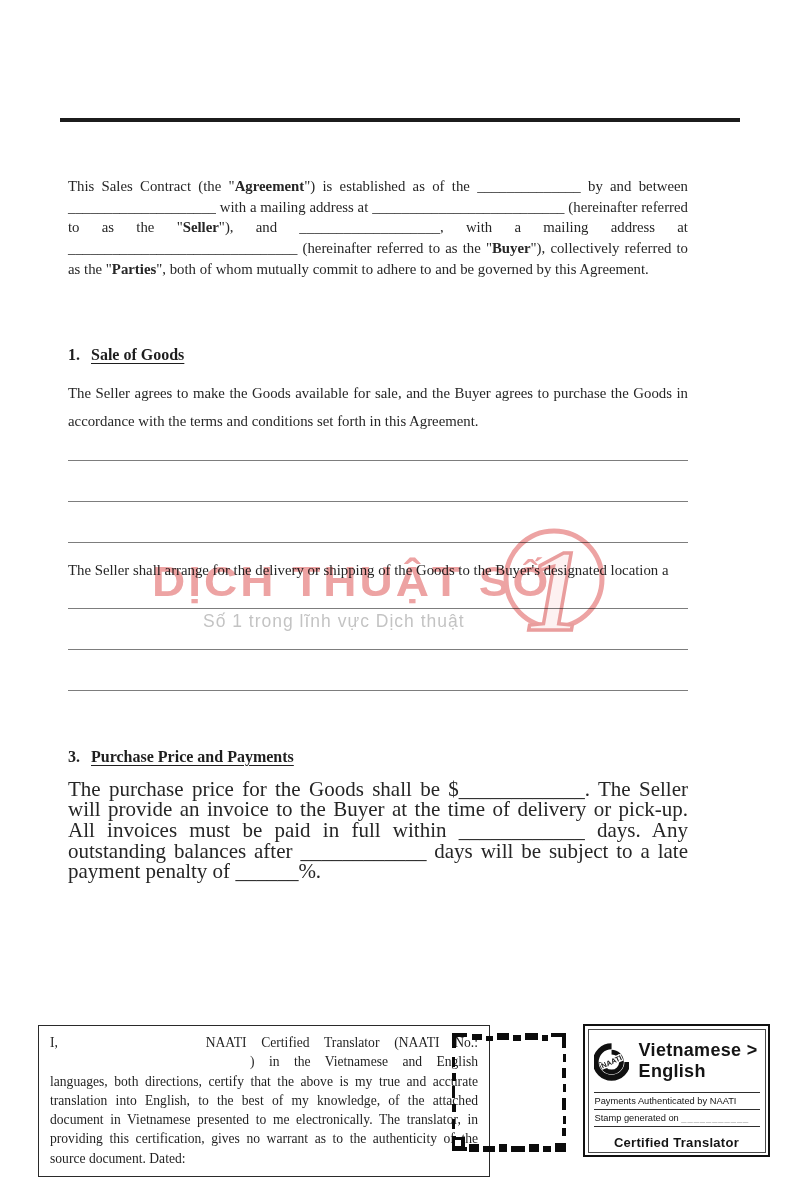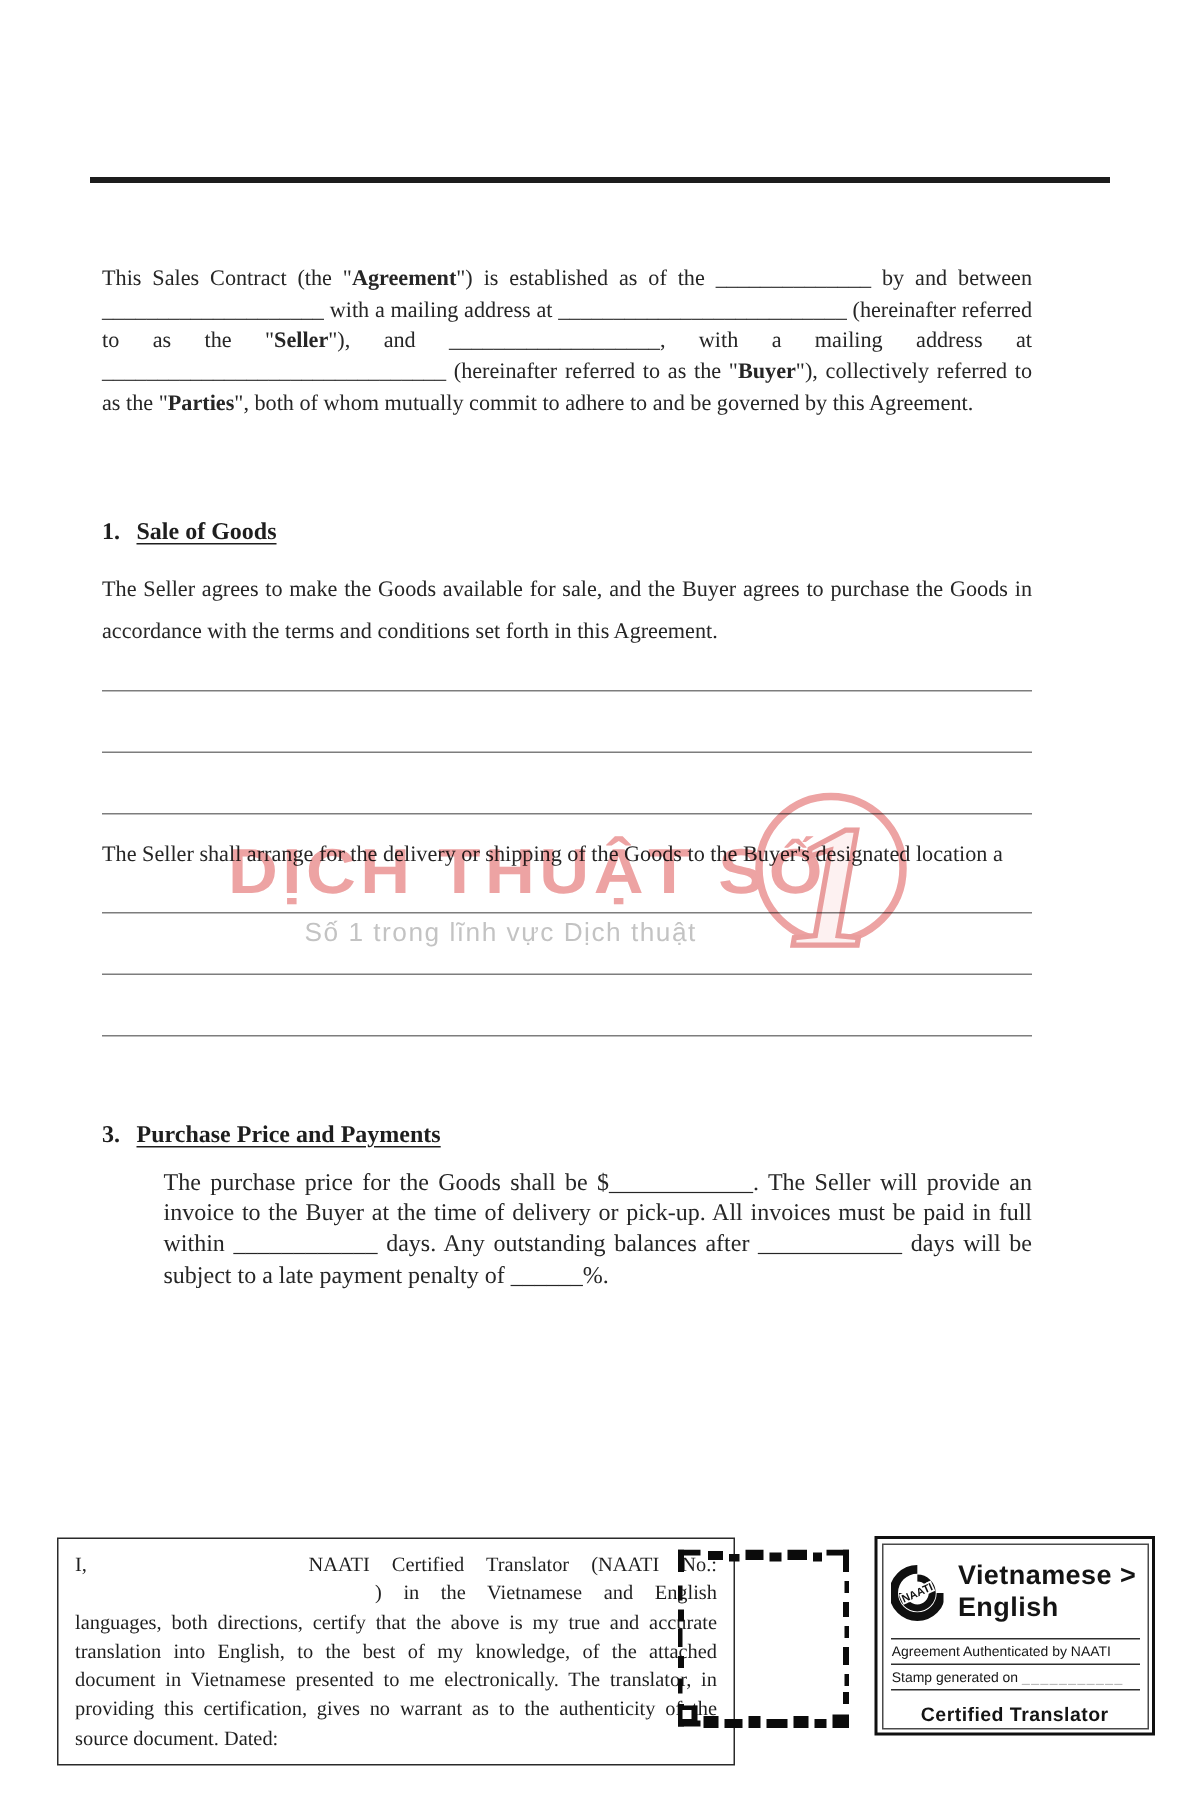--- a/index.html
+++ b/index.html
@@ -17,21 +17,21 @@
   .content { position:absolute; top:176px; left:68px; width:620px; }
   .intro-p { font-size:14.8px; line-height:20.7px; text-align:justify; }
   .sec-h { margin-top:0; font-size:16px; font-weight:bold; color:#1e1e1e; }
   .sec-h .sec-num { margin-right:11px; }
   .sec-h .sec-title { text-decoration:underline; text-underline-offset:3px; }
   .h-sec1 { margin-top:66px; }
   .h-sec2 { margin-top:55px; }
   .h-sec3 { margin-top:57px; }
   .body-spaced { margin-top:15px; font-size:14.8px; line-height:28.5px; text-align:justify; }
   .body-spaced2 { margin-top:12px; font-size:14.8px; line-height:31px; text-align:justify; }
-  .body-tight { margin-top:13px; font-size:16px; line-height:20.7px; text-align:justify;margin-left:41px; }
+  .body-tight { margin-top:13px; font-size:21px; line-height:20.7px; text-align:justify; }
   .rule { height:0; border-top:1.4px solid #7d7d7d; }
   .rules-1 .rule:first-child { margin-top:24px; }
   .rules-2 .rule:first-child { margin-top:22px; }
   .rule + .rule { margin-top:40px; }
   b { font-weight:bold; }
   
   .watermark { position:absolute; left:0; top:0; width:100%; height:100%; pointer-events:none; mix-blend-mode:multiply;border-radius:25px; }
   .wm-text {
     position:absolute; left:152px; top:556px; font-family:"Liberation Sans", sans-serif;
     font-weight:bold; font-size:46px; letter-spacing:3px; transform:scaleY(0.92);
@@ -155,21 +155,21 @@
       <div class="stamp-inner">
         <div class="stamp-row1">
           <svg width="56" height="56" viewBox="0 0 60 60">
             <path d="M30 3 A27 27 0 1 0 57 30" fill="none" stroke="#101010" stroke-width="10"></path>
             <path d="M30 13 A17 17 0 1 1 13 30" fill="none" stroke="#101010" stroke-width="8"></path>
             <text x="30" y="34" text-anchor="middle" transform="rotate(-24 30 30)" font-family="Liberation Sans, sans-serif" font-size="12.5" font-weight="bold" fill="#101010" stroke="#ffffff" stroke-width="4" paint-order="stroke">NAATI</text>
           </svg>
           <span class="stamp-lang">Vietnamese &gt; English</span>
         </div>
         <div class="stamp-div"></div>
-        <div class="stamp-small">Agreement Authenticated by NAATI</div>
+        <div class="stamp-small">Payments Authenticated by NAATI</div>
         <div class="stamp-div"></div>
         <div class="stamp-small">
           <span>Stamp generated on</span>
           <span class="stamp-blank">___________</span>
         </div>
         <div class="stamp-div"></div>
         <div class="stamp-cert">Certified Translator</div>
       </div>
     </div>
 

